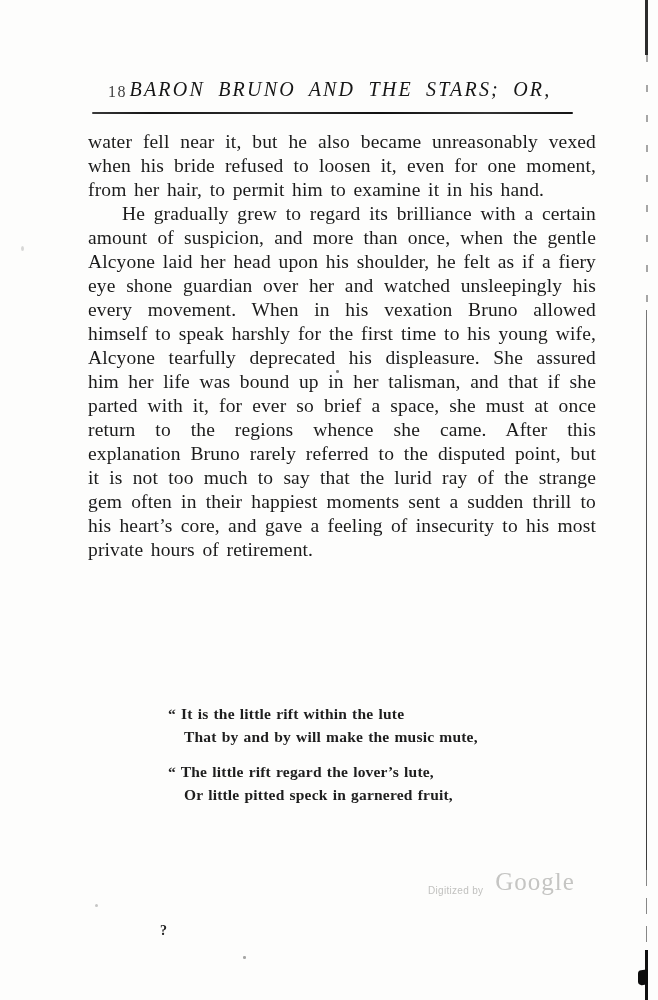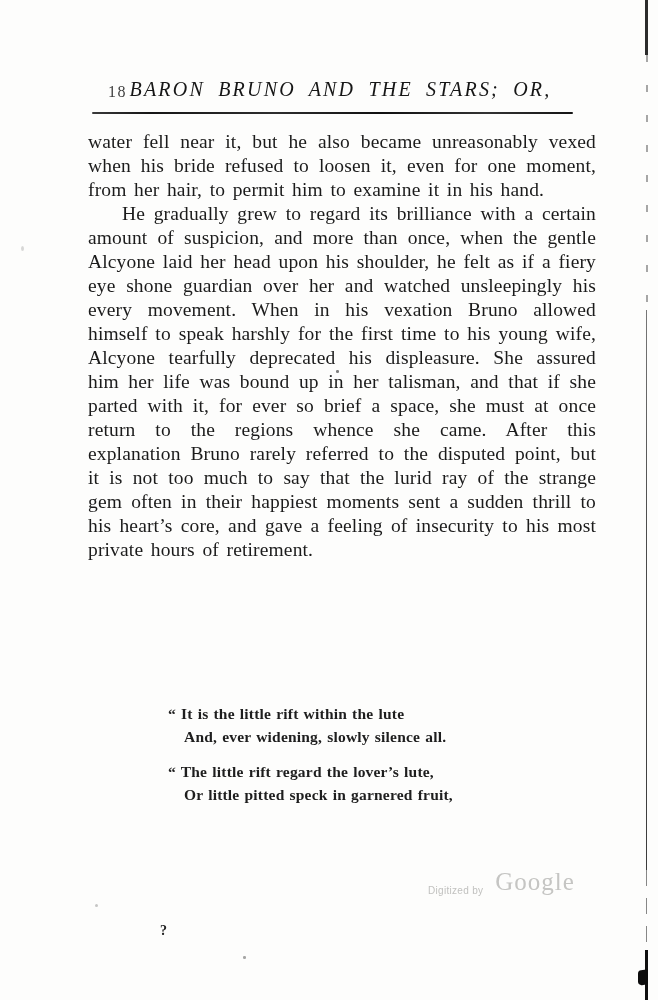--- a/index.html
+++ b/index.html
@@ -150,21 +150,21 @@
   <div class="rule"></div>
 
   <main class="body-text">
     <p class="para">water fell near it, but he also became unreasonably vexed when his bride refused to loosen it, even for one moment, from her hair, to permit him to examine it in his hand.</p>
     <p class="para indent">He gradually grew to regard its brilliance with a certain amount of suspicion, and more than once, when the gentle Alcyone laid her head upon his shoulder, he felt as if a fiery eye shone guardian over her and watched unsleepingly his every movement.  When in his vexation Bruno allowed himself to speak harshly for the first time to his young wife, Alcyone tearfully deprecated his displeasure.  She assured him her life was bound up in her talisman, and that if she parted with it, for ever so brief a space, she must at once return to the regions whence she came.  After this explanation Bruno rarely referred to the disputed point, but it is not too much to say that the lurid ray of the strange gem often in their happiest moments sent a sudden thrill to his heart’s core, and gave a feeling of insecurity to his most private hours of retirement.</p>
   </main>
 
   <section class="verses">
     <div class="stanza">
       <div class="vline">“ It is the little rift within the lute</div>
-      <div class="vline">And, ever widening, slowly silence all.</div>
+      <div class="vline">That by and by will make the music mute,</div>
     </div>
     <div class="stanza">
       <div class="vline">“ The little rift regard the lover’s lute,</div>
       <div class="vline">Or little pitted speck in garnered fruit,</div>
     </div>
   </section>
 
   <div class="sig">?</div>
 
   <div class="watermark">

